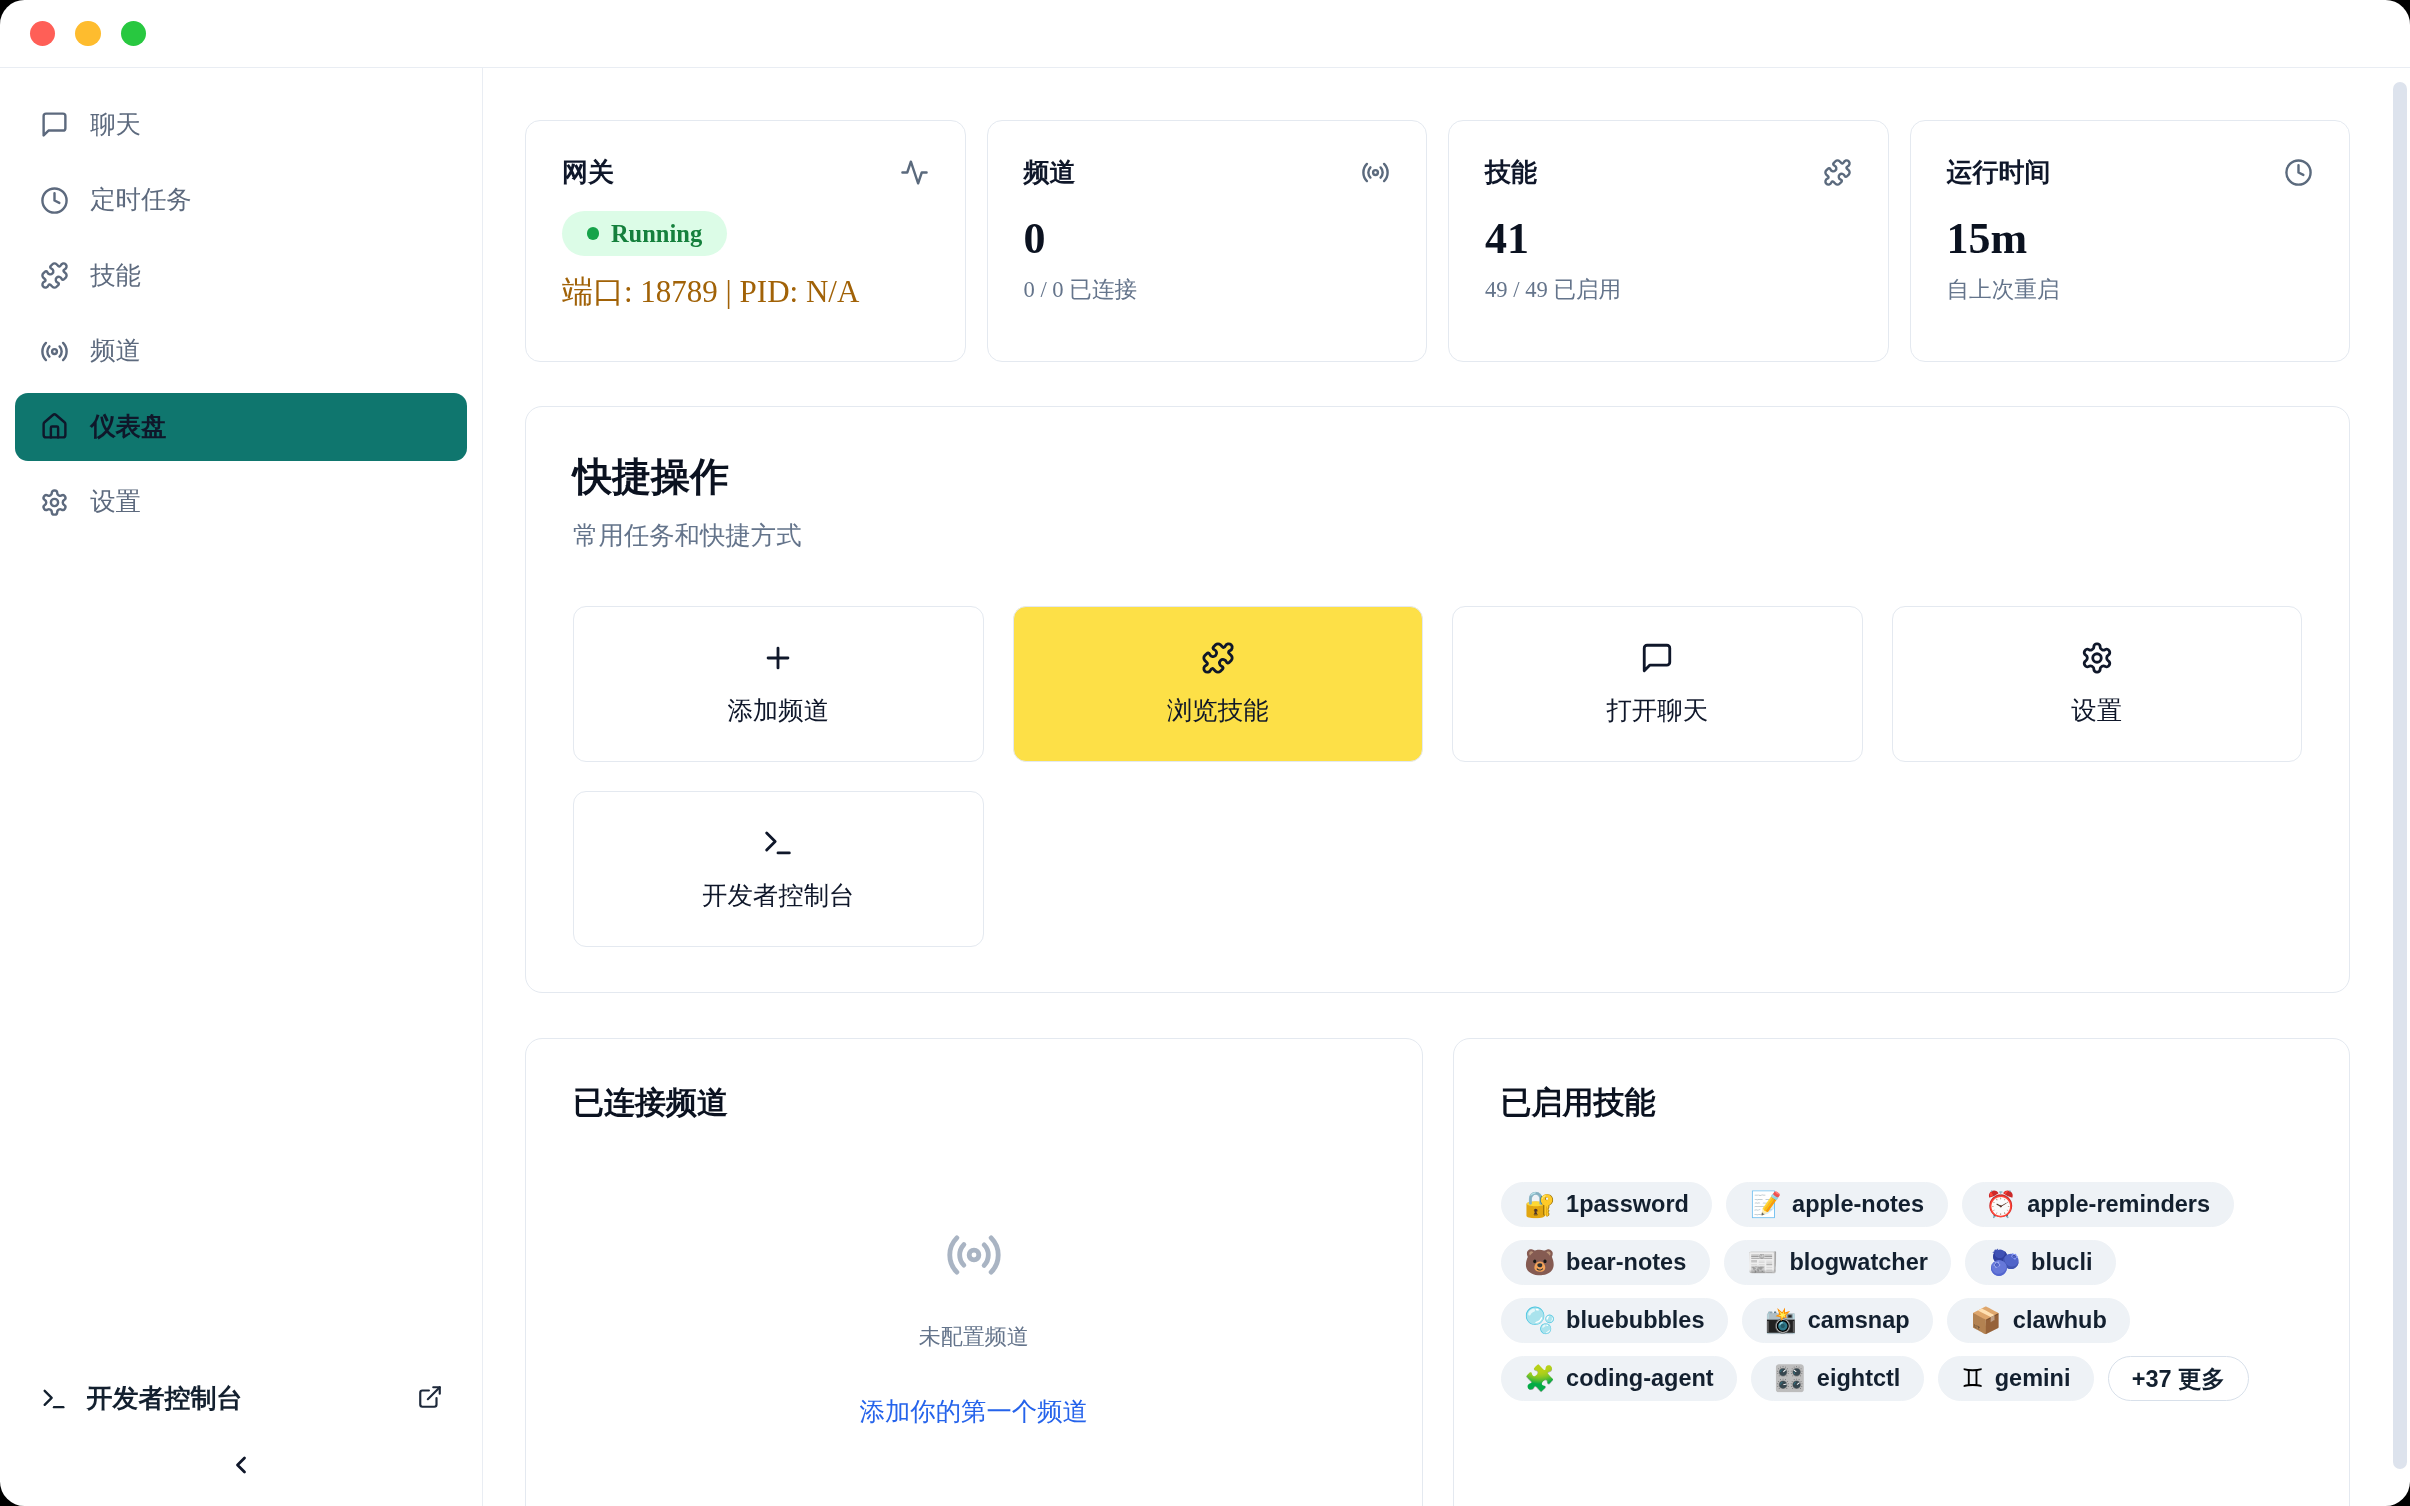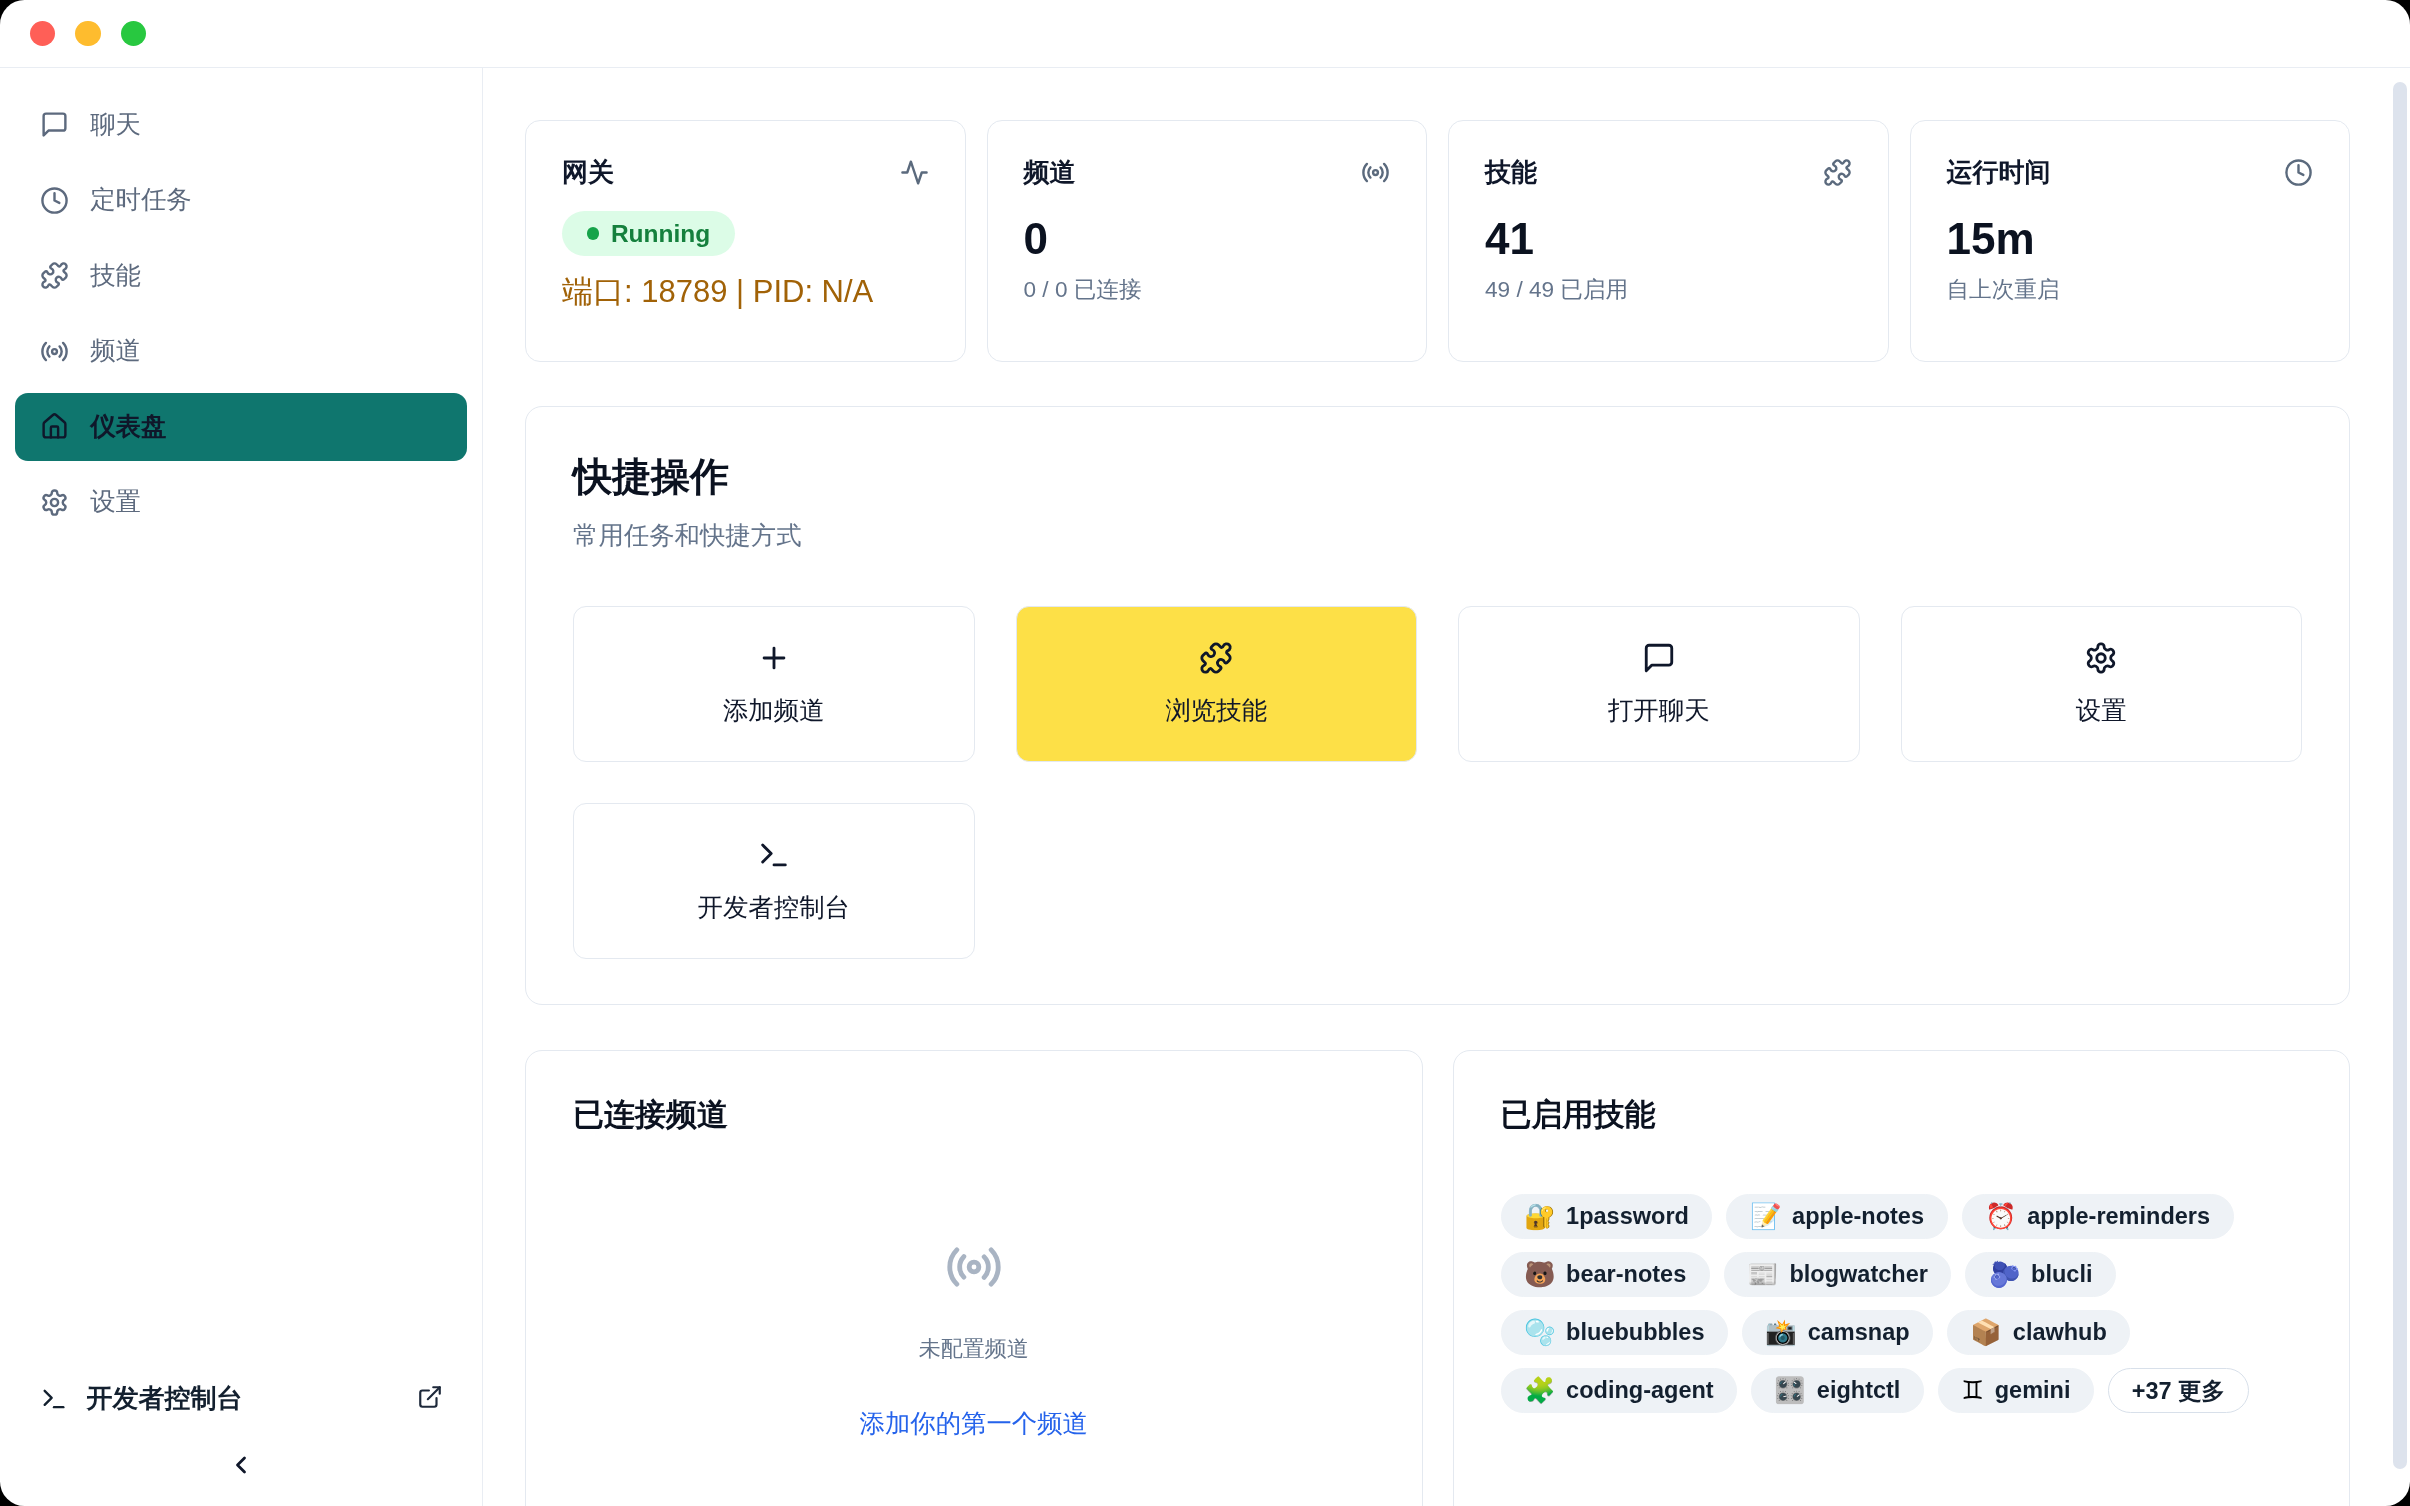--- a/index.html
+++ b/index.html
@@ -26,37 +26,37 @@
   .dev-row { display:flex; align-items:center; gap:19px; padding:0 24.5px; height:62px; color:#13202f; cursor:pointer; }
   .dev-row svg { width:28px; height:28px; }
   .dev-row .lbl { font-size:26px; font-weight:700; flex:1; }
   .dev-row .ext svg { width:26px; height:26px; color:#1e293b; }
   .collapse-btn { display:block; margin:21px auto 0 auto; background:none; border:none; color:#0f172a; cursor:pointer; }
   .collapse-btn svg { width:28px; height:28px; }
 
   
   .main { flex:1; padding:52px 60px 0 42px; overflow:hidden; }
 
-  .stats { display:grid; grid-template-columns:repeat(4,1fr); gap:21px; }
+  .stats { display:grid; grid-template-columns:repeat(4,1fr); gap:21px;font-family:Liberation Serif, serif; }
   .stat-card { height:242px; border:1.4px solid #e4e9f0; border-radius:15px; padding:34px 36px; background:#fff; }
   .stat-head { display:flex; justify-content:space-between; align-items:center; }
   .stat-title { font-size:26px; font-weight:700; color:#0f172a; }
   .stat-head svg { width:29px; height:29px; color:#5b6a7d; }
   .stat-value { margin-top:24.5px; font-size:44px; font-weight:700; color:#0b1220; line-height:1.1; }
   .stat-sub { margin-top:11.3px; font-size:22.6px; color:#64748b; }
   .badge { margin-top:21px; display:inline-flex; align-items:center; gap:12.2px; background:#dcfce7; border-radius:941px; padding:8.5px 24.5px; }
   .badge .bdot { width:12.2px; height:12.2px; border-radius:50%; background:#16a34a; }
   .badge .btxt { font-size:24.5px; font-weight:700; color:#15803d; }
   .gw-sub { margin-top:15px; font-size:31px; color:#a16207; }
 
   
   .qa-card { margin-top:44px; border:1.4px solid #e4e9f0; border-radius:17px; padding:43px 47px 45px 47px; background:#fff; }
   .qa-title { font-size:39px; font-weight:800; color:#0b1220; }
   .qa-sub { margin-top:15px; font-size:25.4px; color:#64748b; }
-  .qa-grid { margin-top:53px; display:grid; grid-template-columns:repeat(4,1fr); gap:41px; }
+  .qa-grid { margin-top:53px; display:grid; grid-template-columns:repeat(4,1fr); gap:29px; }
   .qa-btn { height:156px; border:1.4px solid #e4e9f0; border-radius:13px; background:#fff; display:flex; flex-direction:column; align-items:center; justify-content:center; gap:19px; cursor:pointer; }
   .qa-btn svg { width:34px; height:34px; color:#0f172a; }
   .qa-btn .qa-lbl { font-size:25.4px; color:#0f172a; font-weight:500; }
   .qa-btn.hl { background:#fde047; }
 
   
   .bottom { margin-top:45px; display:grid; grid-template-columns:1fr 1fr; gap:30px; }
   .b-card { height:621px; border:1.4px solid #e4e9f0; border-radius:17px; padding:43px 47px; background:#fff; }
   .b-title { font-size:31px; font-weight:800; color:#0b1220; }
   .empty { margin-top:102px; display:flex; flex-direction:column; align-items:center; }

